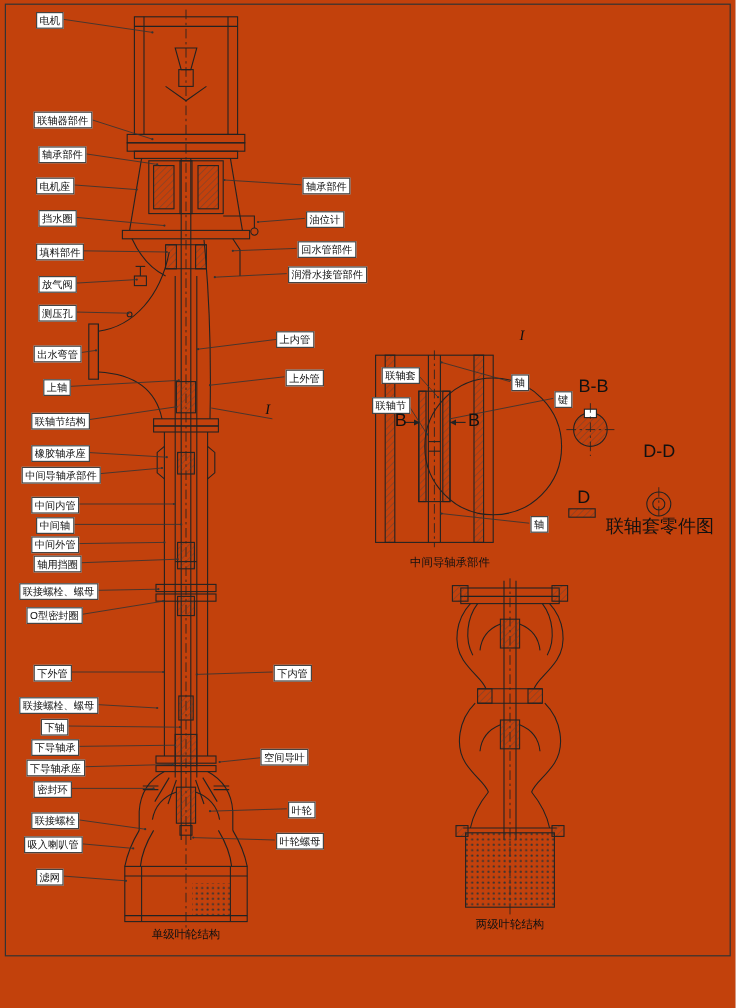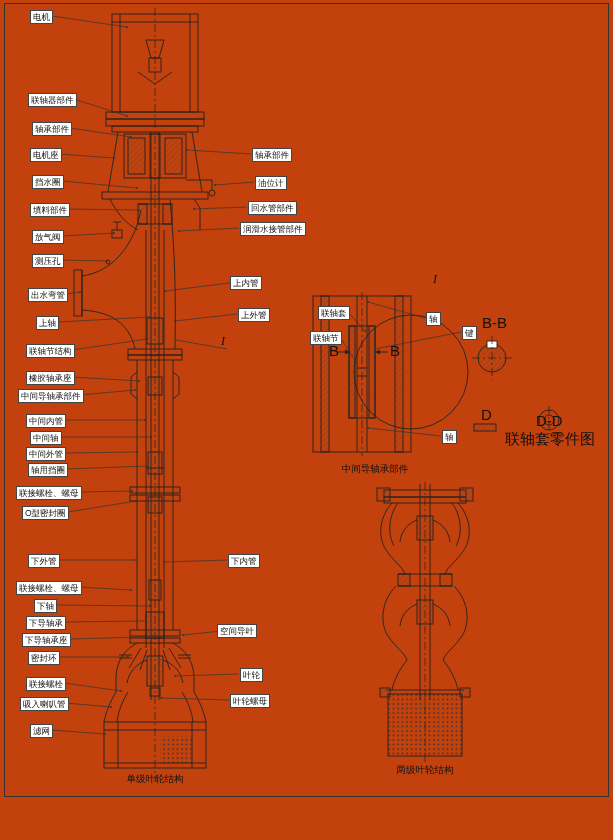--- a/index.html
+++ b/index.html
@@ -337,20 +337,20 @@
   <div class="txt mark" style="left:433px;top:274px">I</div>
   <div class="lbl" style="left:318px;top:306px">联轴套</div>
   <div class="lbl" style="left:310px;top:331px">联轴节</div>
   <div class="lbl" style="left:426px;top:312px">轴</div>
   <div class="lbl" style="left:462px;top:326px">键</div>
   <div class="lbl" style="left:442px;top:430px">轴</div>
   <div class="txt" style="left:329px;top:346px">B</div>
   <div class="txt" style="left:390px;top:346px">B</div>
   <div class="txt" style="left:482px;top:318px">B-B</div>
   <div class="txt" style="left:481px;top:410px">D</div>
-  <div class="txt" style="left:536px;top:416px">D-D</div>
+  <div class="txt" style="left:536px;top:372px">D-D</div>
   <div class="txt" style="left:505px;top:434px">联轴套零件图</div>
   <div class="cap" style="left:315px;top:463px;width:120px">中间导轴承部件</div>
 
   <div class="cap" style="left:115px;top:773px;width:80px">单级叶轮结构</div>
   <div class="cap" style="left:385px;top:764px;width:80px">两级叶轮结构</div>
 
 </div>
 
 </body></html>

